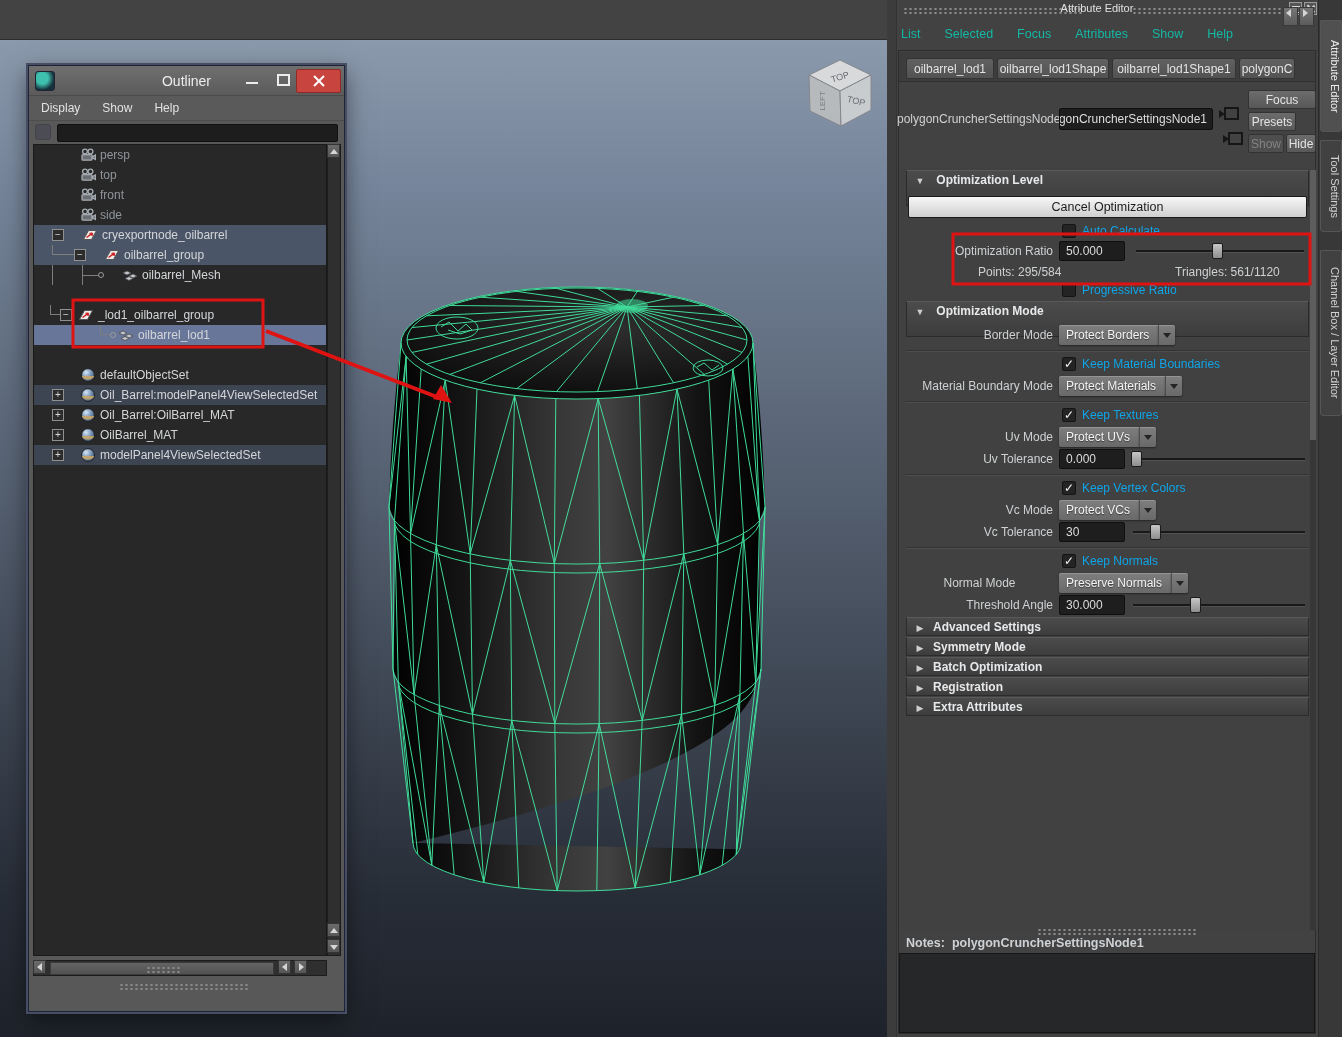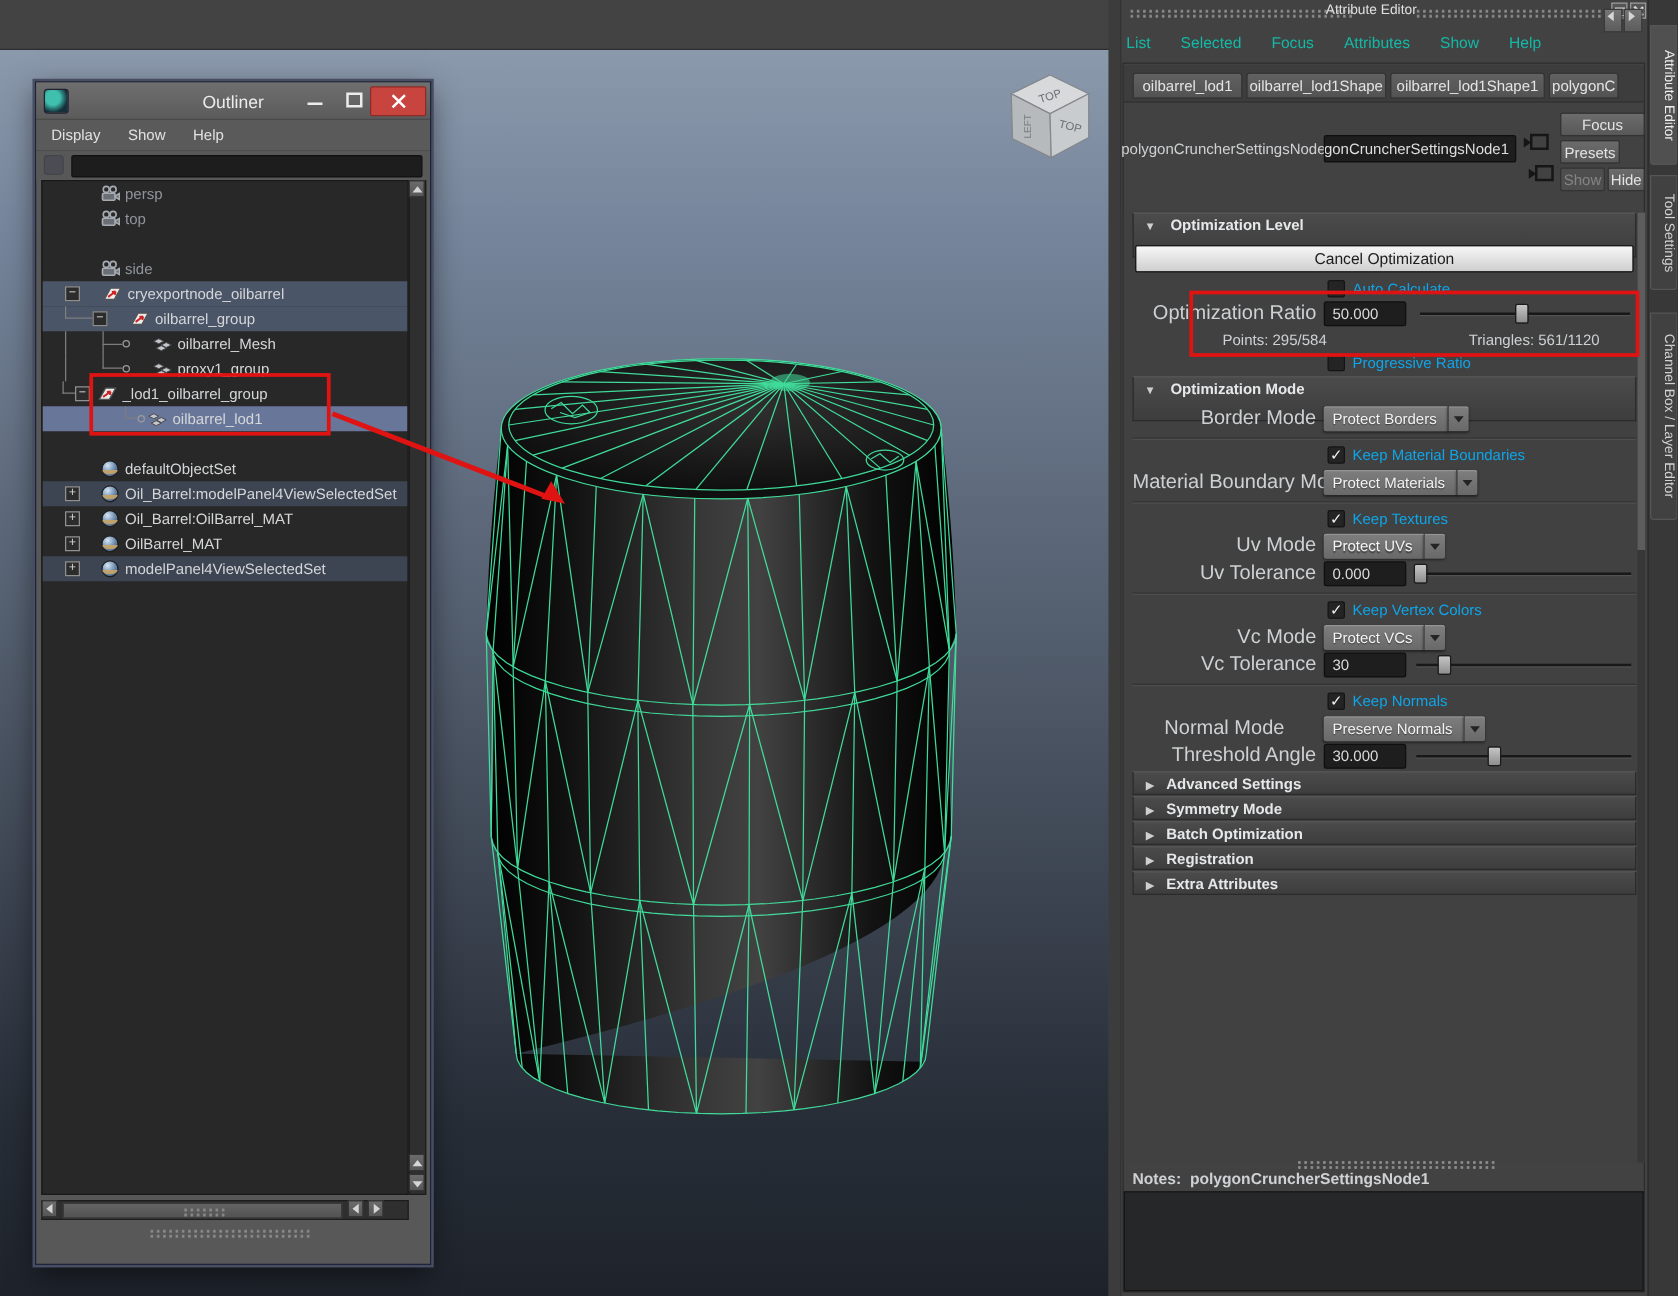--- a/index.html
+++ b/index.html
@@ -118,21 +118,21 @@
   .ae-btn.disabled { background:#4e4e4e; color:#848484; }
   .formbg { position:absolute; left:12px; top:168px; width:416px; height:763px; background:#414141; }
   .sec { position:absolute; left:19px; width:403px; height:36px; background:linear-gradient(#4b4b4b,#3d3d3d);
          border:1px solid #2b2b2b; border-top-color:#5a5a5a; color:#e6e8ea; font-weight:bold;
          font-size:12px; line-height:18px; }
   .sec .tri { display:inline-block; width:26px; text-align:center; font-size:9px; color:#cfcfcf;
               font-weight:normal; }
   .cancelbtn { position:absolute; left:21px; top:196px; width:399px; height:22px;
                background:linear-gradient(#f7f7f7,#cfcfcf); border:1px solid #1a1a1a; border-radius:2px;
                color:#1c1c1c; font-size:12.5px; text-align:center; line-height:21px; }
-  .flabel { position:absolute; left:19px; width:147px; text-align:right; font-size:16px;
+  .flabel { position:absolute; left:19px; width:147px; text-align:right; font-size:12px;
             color:#ced1d3; line-height:20px; white-space:nowrap; }
   .ffield { position:absolute; left:172px; width:66px; height:20px; background:#1e1e1e;
             border:1px solid #0f0f0f; border-radius:2px; color:#dcdcdc; font-size:12px;
             line-height:18px; padding-left:6px; }
   .dd { position:absolute; left:172px; height:20px; display:flex; }
   .dd-main { background:linear-gradient(#7e7e7e,#696969); color:#f4f4f4; font-size:12px;
              line-height:20px; padding:0 9px 0 7px; border-radius:2px 0 0 2px;
              box-shadow:inset 0 1px 0 rgba(255,255,255,.18), 0 1px 2px rgba(0,0,0,.45);
              text-shadow:0 1px 1px rgba(0,0,0,.5); white-space:nowrap; }
   .dd-arr { width:17px; background:linear-gradient(#7e7e7e,#696969); border-left:1px solid #4d4d4d;
@@ -339,20 +339,31 @@
           <span class="ic" style="left: 46px;"><svg viewBox="0 0 16 16">
               <g fill="none" stroke="#a7acb2" stroke-width="1.3">
                 <circle cx="5" cy="4.5" r="2.4"></circle>
                 <circle cx="10.5" cy="4.5" r="2.4"></circle>
                 <rect x="2" y="7.6" width="10" height="5.6" rx="1" fill="#6a6f75"></rect>
                 <path d="M12.5 9.5l3-1.6v4.6l-3-1.6z" fill="#6a6f75"></path>
               </g>
             </svg></span>
           <span class="lbl" style="left: 66px;">top</span>
         </div>
+        <div class="orow dim" style="top: 40px;">
+          <span class="ic" style="left: 46px;"><svg viewBox="0 0 16 16">
+              <g fill="none" stroke="#a7acb2" stroke-width="1.3">
+                <circle cx="5" cy="4.5" r="2.4"></circle>
+                <circle cx="10.5" cy="4.5" r="2.4"></circle>
+                <rect x="2" y="7.6" width="10" height="5.6" rx="1" fill="#6a6f75"></rect>
+                <path d="M12.5 9.5l3-1.6v4.6l-3-1.6z" fill="#6a6f75"></path>
+              </g>
+            </svg></span>
+          <span class="lbl" style="left: 66px;">front</span>
+        </div>
         <div class="orow dim" style="top: 60px;">
           <span class="ic" style="left: 46px;"><svg viewBox="0 0 16 16">
               <g fill="none" stroke="#a7acb2" stroke-width="1.3">
                 <circle cx="5" cy="4.5" r="2.4"></circle>
                 <circle cx="10.5" cy="4.5" r="2.4"></circle>
                 <rect x="2" y="7.6" width="10" height="5.6" rx="1" fill="#6a6f75"></rect>
                 <path d="M12.5 9.5l3-1.6v4.6l-3-1.6z" fill="#6a6f75"></path>
               </g>
             </svg></span>
           <span class="lbl" style="left: 66px;">side</span>
@@ -378,31 +389,20 @@
           <span class="vline" style="left: 18px;"></span>
           <span class="vline" style="left: 48px;"></span>
           <span class="hstub" style="left: 48px; width: 16px;"></span>
           <span class="circ" style="left: 64px;"></span>
           <span class="ic" style="left: 88px;"><svg viewBox="0 0 16 16" fill="#c3c7cd" stroke="#4a4a4a" stroke-width=".8">
               <polygon points="1,6 5,4 9,6 5,8"></polygon>
               <polygon points="7,9 11,7 15,9 11,11"></polygon>
               <polygon points="3,11.5 7,9.5 11,11.5 7,13.5"></polygon>
             </svg></span>
           <span class="lbl" style="left: 108px;">oilbarrel_Mesh</span>
-        </div>
-        <div class="orow" style="top: 140px;">
-          <span class="vline" style="left: 18px;"></span>
-          <span class="elbow" style="left: 48px; width: 16px;"></span>
-          <span class="circ" style="left: 64px;"></span>
-          <span class="ic" style="left: 88px;"><svg viewBox="0 0 16 16" fill="#c3c7cd" stroke="#4a4a4a" stroke-width=".8">
-              <polygon points="1,6 5,4 9,6 5,8"></polygon>
-              <polygon points="7,9 11,7 15,9 11,11"></polygon>
-              <polygon points="3,11.5 7,9.5 11,11.5 7,13.5"></polygon>
-            </svg></span>
-          <span class="lbl" style="left: 108px;">proxy1_group</span>
         </div>
         <div class="orow" style="top: 160px;">
           <span class="elbow" style="left: 16px; width: 10px;"></span>
           <span class="exp" style="left: 26px;">−</span>
           <span class="ic" style="left: 44px;"><svg viewBox="0 0 16 16">
               <polygon points="1.5,12.5 9.5,12.5 14.5,3.5 6.5,3.5" fill="#ececec" stroke="#555"></polygon>
               <path d="M4.5 10.5 L10.5 6.2 M10.5 6.2 l-3 .4 M10.5 6.2 l-.6 2.8" stroke="#cf2222" stroke-width="1.5" fill="none"></path>
             </svg></span>
           <span class="lbl" style="left: 64px;">_lod1_oilbarrel_group</span>
         </div>

